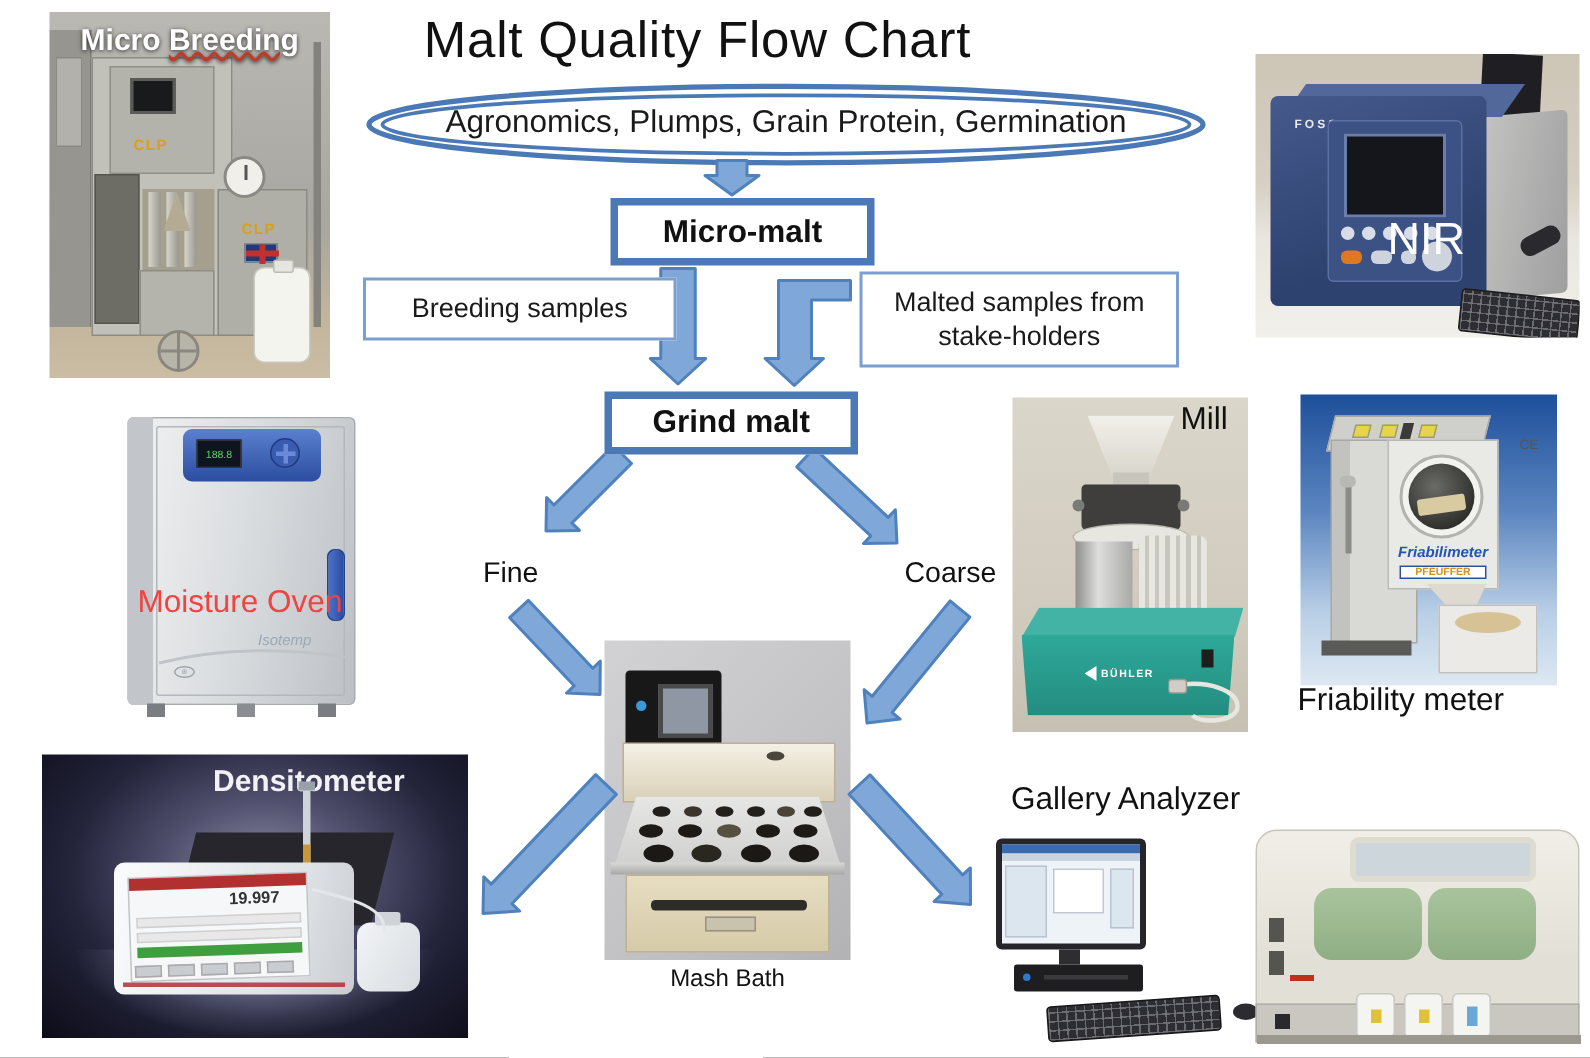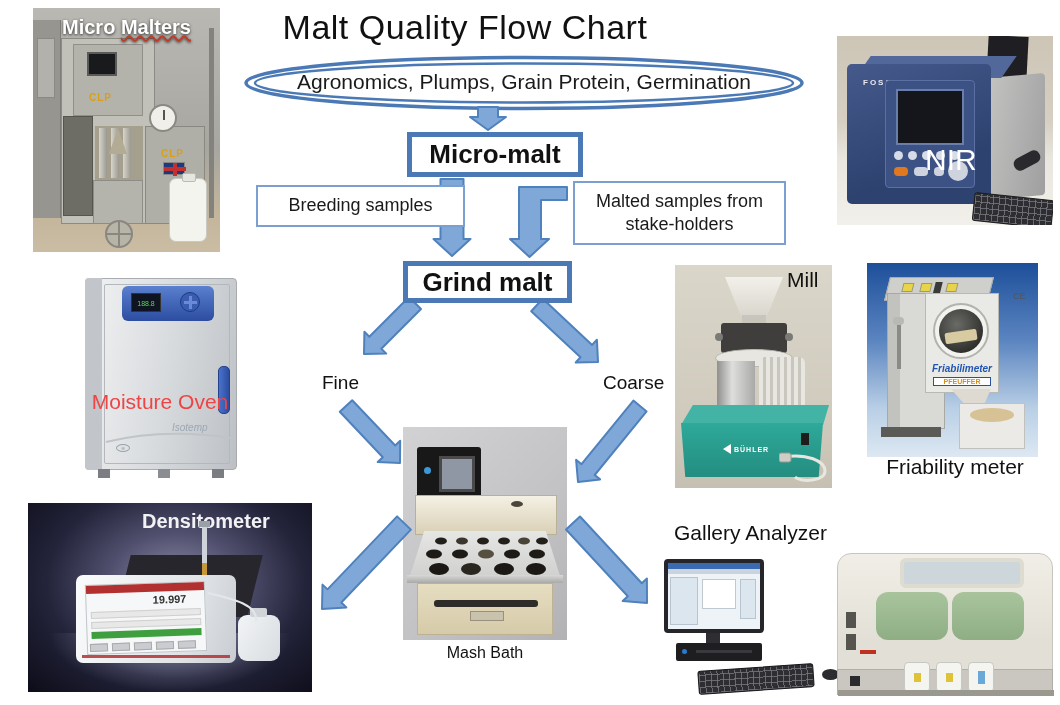--- a/index.html
+++ b/index.html
@@ -22,21 +22,21 @@
   .page-title{
     left:235px;top:8px;width:460px;text-align:center;
     font-size:34px;color:#111;letter-spacing:.5px;z-index:6;
   }
   .ellipse-text{
     left:248px;top:70px;width:552px;text-align:center;font-size:21px;color:#1a1a1a;z-index:6;
   }
   .flow-box{
     background:#fff;text-align:center;z-index:6;display:flex;align-items:center;justify-content:center;
   }
-  .thick{border:5px solid var(--box-border);font-weight:700;font-size:26px;color:#111;}
+  .thick{border:5px solid var(--box-border);font-weight:700;font-size:21px;color:#111;}
   .thin{border:2px solid var(--thin-border);font-size:18px;color:#1a1a1a;line-height:1.3;}
   .flow-label{font-size:19px;color:#111;z-index:6;}
   .photo{position:absolute;overflow:hidden;z-index:2;}
   .cap-overlay{position:absolute;z-index:4;}
   
   .mm-label{width:100%;text-align:center;top:8px;color:#fff;font-size:20px;font-weight:600;
     text-shadow:0 1px 3px rgba(20,20,20,.85);}
   .mm-label .uline{text-decoration-line:underline;text-decoration-style:wavy;text-decoration-color:#c03a28;text-decoration-thickness:2px;}
   .clp{color:#d8a018;font-weight:700;font-size:10px;letter-spacing:1px;}
   
@@ -77,21 +77,21 @@
       <polygon points="397.1,516.4 327.5,589.4 322.5,584.6 322.0,609.0 346.4,607.4 341.3,602.5 410.9,529.6" class="arrow"></polygon>
       <polygon points="566.0,529.5 627.8,596.2 622.7,601.0 647.0,603.0 646.9,578.6 641.8,583.3 580.0,516.5" class="arrow"></polygon>
     </svg>
 
   <div class="abs ellipse-text">Agronomics, Plumps, Grain Protein, Germination</div>
 
   <div class="abs flow-box thick" style="left:407px;top:132px;width:176px;height:45px;">
     <span>Micro-malt</span>
   </div>
 
-  <div class="abs flow-box thin" style="left:256px;top:185px;width:209px;height:42px;">
+  <div class="abs flow-box thin" style="left:242px;top:185px;width:209px;height:42px;">
     <span>Breeding samples</span>
   </div>
 
   <div class="abs flow-box thin" style="left:573px;top:181px;width:213px;height:64px;padding:4px 14px;">
     <span>Malted samples from stake-holders</span>
   </div>
 
   <div class="abs flow-box thick" style="left:403px;top:261px;width:169px;height:42px;">
     <span>Grind malt</span>
   </div>
@@ -126,21 +126,21 @@
     <div class="abs" style="left:176px;top:20px;width:5px;height:190px;background:#83827c;"></div>
     <div class="abs" style="left:72px;top:212px;width:28px;height:28px;border-radius:50%;background:#b7b4a8;border:2px solid #8a8780;">
       <div class="abs" style="left:11px;top:0;width:2px;height:24px;background:#8a8780;"></div>
       <div class="abs" style="left:0;top:11px;width:24px;height:2px;background:#8a8780;"></div>
     </div>
     <div class="abs" style="left:136px;top:170px;width:38px;height:64px;background:#f4f4ef;border:1px solid #c9c9c2;border-radius:7px;">
       <div class="abs" style="left:12px;top:-6px;width:14px;height:9px;background:#e6e6e0;border:1px solid #bcbcb5;border-radius:2px;"></div>
     </div>
     <div class="abs mm-label">
       <span>Micro</span>
-      <span class="uline">Malters</span>
+      <span class="uline">Breeding</span>
     </div>
   </div>
 
   <div class="photo" style="left:837px;top:36px;width:216px;height:189px;
        background:linear-gradient(180deg,#cdc5b6 0%,#d6cfc2 45%,#e9e6df 65%,#f2f0ea 100%);">
     <div class="abs" style="left:150px;top:0;width:40px;height:64px;background:#1f1f23;transform:rotate(3deg);"></div>
     <div class="abs" style="left:138px;top:40px;width:70px;height:122px;background:linear-gradient(100deg,#c9c9c7,#9f9fa0);transform:skewY(-5deg);border-radius:4px;"></div>
     <div class="abs" style="left:10px;top:20px;width:146px;height:22px;background:#53689a;transform:skewX(-35deg) translateX(16px);"></div>
     <div class="abs" style="left:10px;top:28px;width:144px;height:140px;background:linear-gradient(160deg,#45598b,#2e4270 70%);border-radius:5px;"></div>
     <div class="abs brand-foss" style="left:26px;top:42px;">FOSS</div>
@@ -231,21 +231,21 @@
       </div>
     </div>
     <div class="abs friabilimeter" style="left:58px;top:100px;width:74px;">Friabilimeter</div>
     <div class="abs pfeuffer" style="left:66px;top:114px;width:58px;background:#fff;border:1px solid #2a50a0;">PFEUFFER</div>
     <div class="abs" style="left:84px;top:126px;width:40px;height:18px;background:#dedad2;clip-path:polygon(0 0,100% 0,80% 100%,40% 100%);"></div>
     <div class="abs" style="left:92px;top:140px;width:66px;height:46px;background:#eceae6;border:1px solid #c0c0bc;">
       <div class="abs" style="left:10px;top:4px;width:44px;height:14px;border-radius:50%;background:#d6c294;"></div>
     </div>
     <div class="abs" style="left:14px;top:164px;width:60px;height:10px;background:#5a5a56;"></div>
   </div>
-  <div class="abs cap-overlay friab-label" style="left:865px;top:455px;width:180px;text-align:center;">Friability meter</div>
+  <div class="abs cap-overlay friab-label" style="left:865px;top:455px;width:180px;">Friability meter</div>
 
   <div class="photo" style="left:403px;top:427px;width:164px;height:213px;
        background:linear-gradient(135deg,#d2d2d4,#c2c2c4 60%,#b2b2b4 100%);">
     <div class="abs" style="left:40px;top:72px;width:16px;height:16px;background:#2c2c2c;"></div>
     <div class="abs" style="left:14px;top:20px;width:64px;height:54px;background:#181818;border-radius:3px;">
       <div class="abs" style="left:22px;top:9px;width:36px;height:36px;background:#8f97a5;border:3px solid #4a4a4a;"></div>
       <div class="abs" style="left:7px;top:20px;width:7px;height:7px;border-radius:50%;background:#3a9ad8;"></div>
     </div>
     <div class="abs" style="left:12px;top:68px;width:142px;height:40px;background:linear-gradient(180deg,#f4f0e4,#d9d0b6);border:1px solid #b9b098;"></div>
     <div class="abs" style="left:108px;top:74px;width:12px;height:6px;border-radius:50%;background:#4a463c;"></div>

